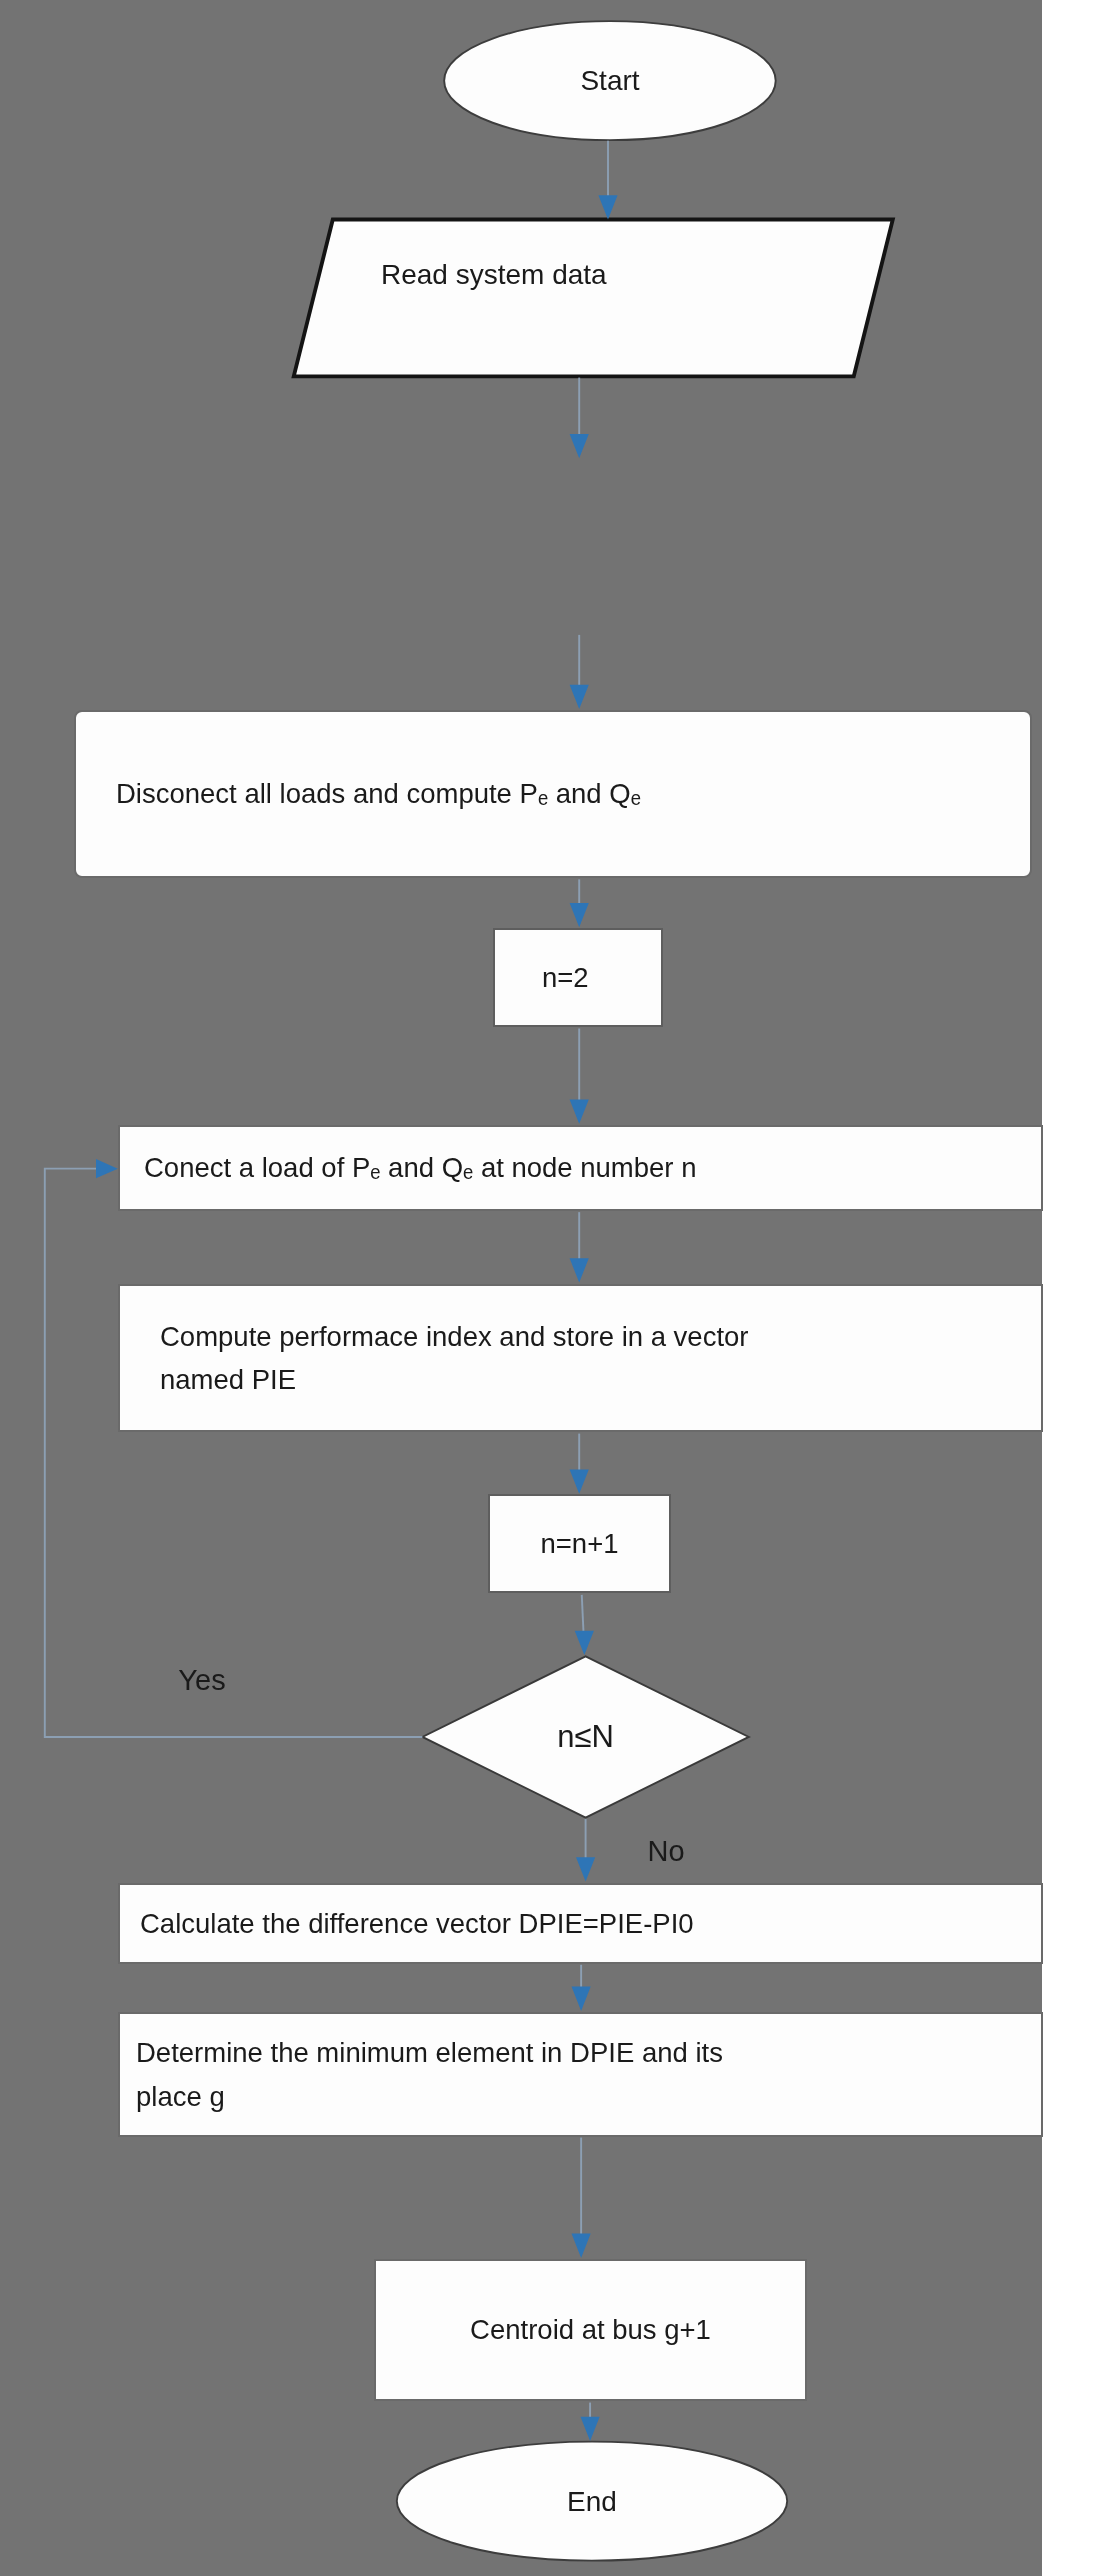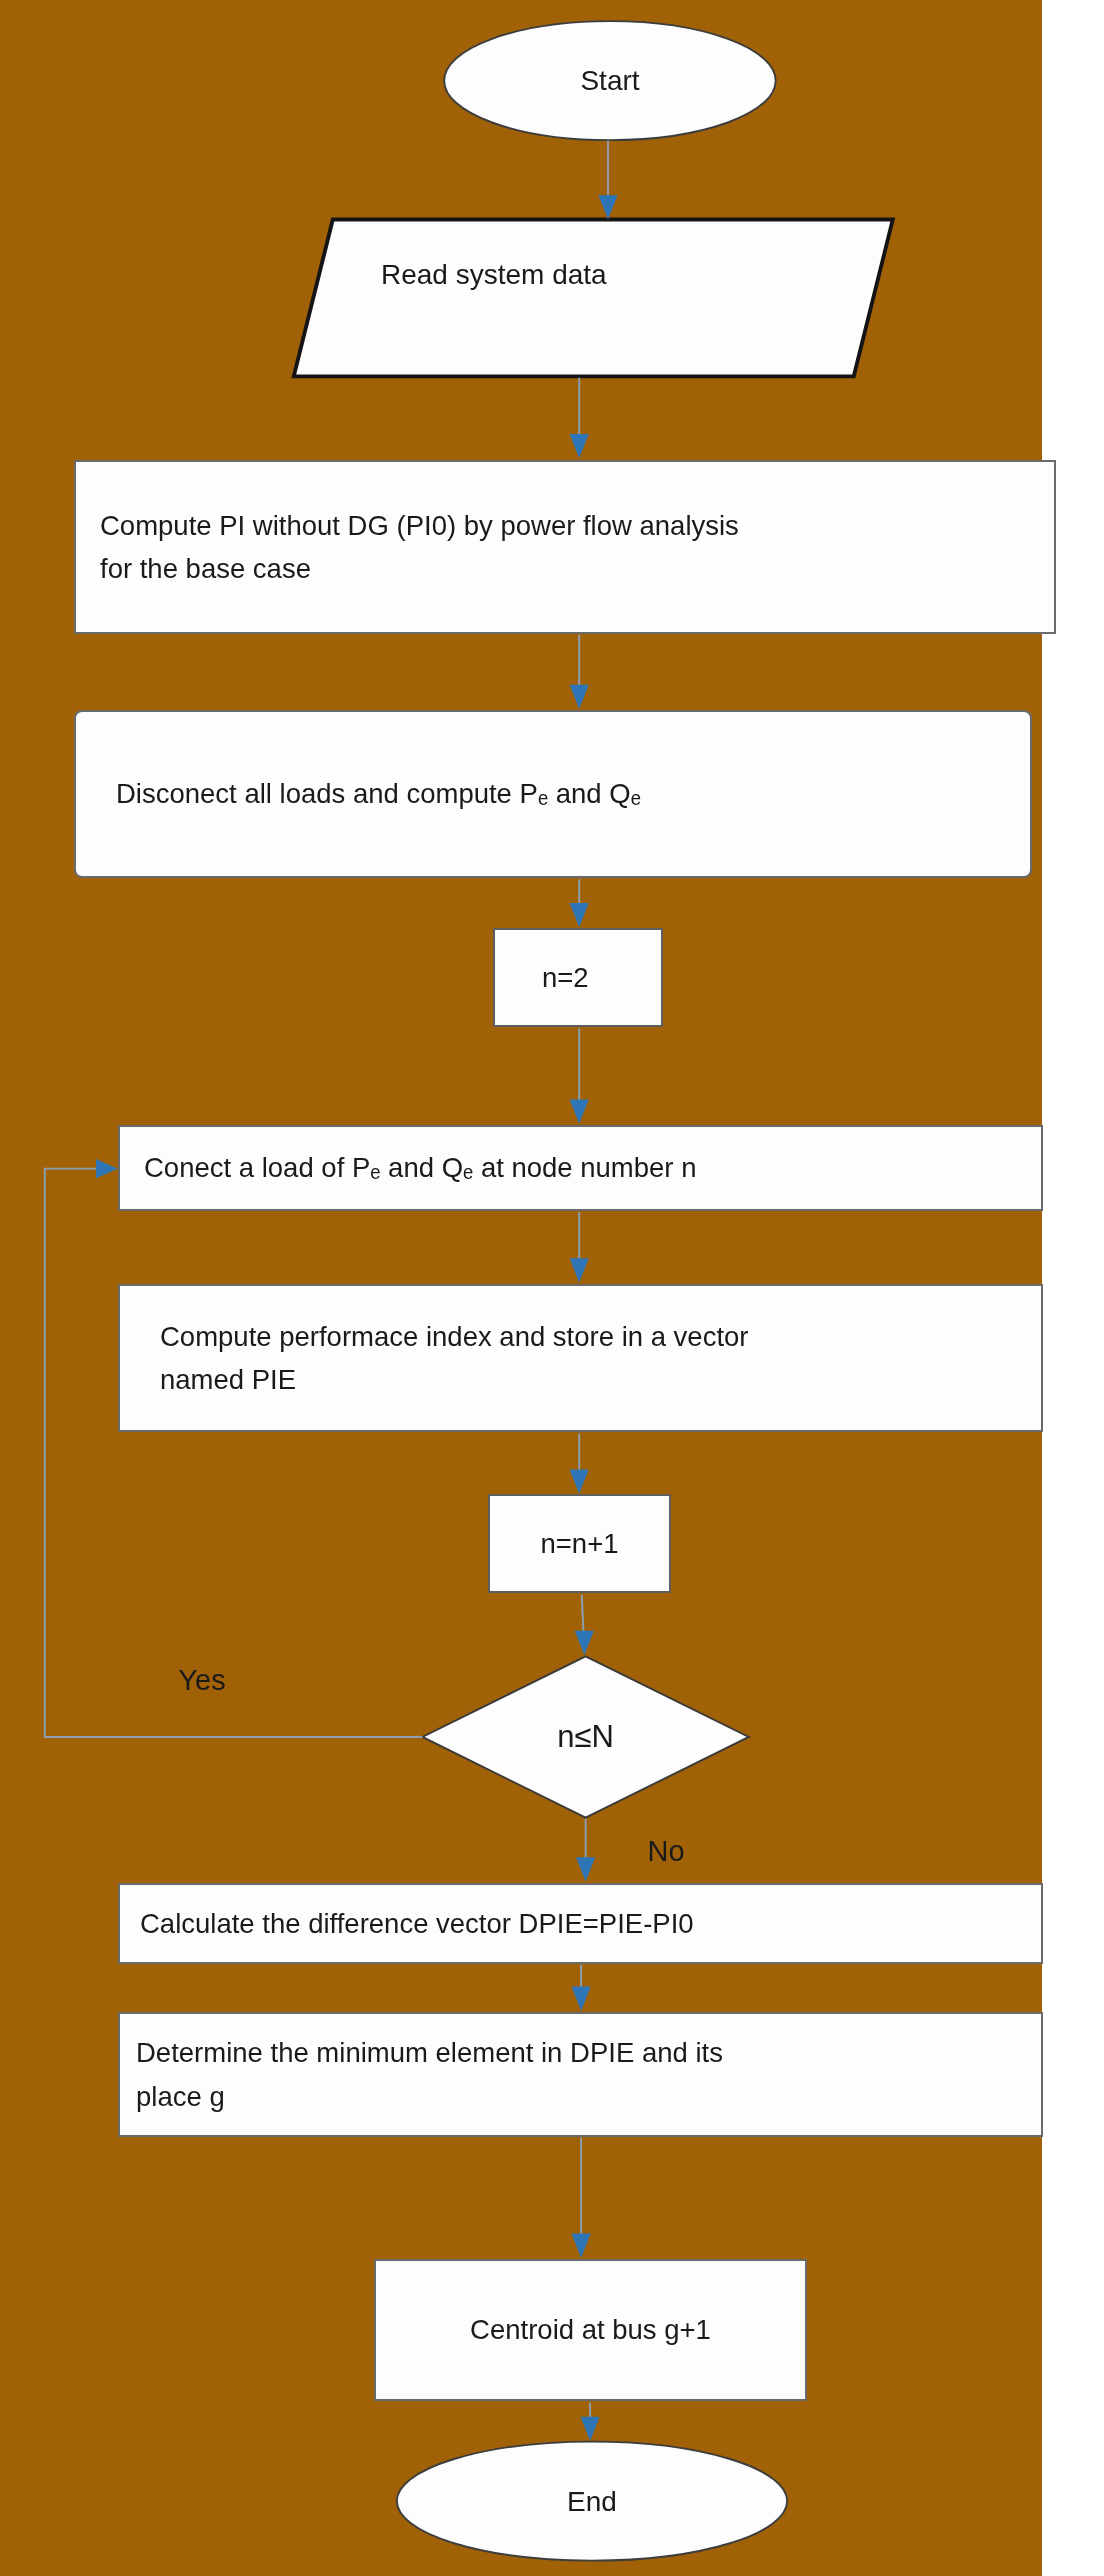--- a/index.html
+++ b/index.html
@@ -4,21 +4,21 @@
 <style>
   html, body {
     margin: 0;
     padding: 0;
     background: #ffffff;
   }
   #canvas {
     position: relative;
     width: 1042px;
     height: 2576px;
-    background: #a16207;
+    background: #737373;
     font-family: "Liberation Sans", "DejaVu Sans", sans-serif;
     color: #1a1a1a;
   }
   #wires {
     position: absolute;
     left: 0; top: 0;
     width: 1104px;
     height: 2576px;
   }
   .node {
@@ -89,24 +89,20 @@
       <path d="M 893 3490 L 923 3490 L 908 3528 Z"></path>
       <path d="M 907 3776 L 937 3776 L 922 3814 Z"></path>
       <path d="M 150 1811 L 150 1841 L 184 1826 Z"></path>
     </g>
   </svg>
 
   <div class="label centered" style="left:444px; top:21px; width:332px; height:120px;">Start</div>
 
   <div class="label" style="left:381px; top:220px; width:461px; height:109px;">Read system data</div>
 
-  <div class="node proc" style="left:74px; top:460px; width:982px; height:174px; padding-left:24px;">
-    <span>Compute PI without DG (PI0) by power flow analysis
-for the base case</span>
-  </div>
 
   <div class="node proc" style="left:74px; top:710px; width:958px; height:168px; padding-left:40px;border-radius:8px;">
     <span>Disconect all loads and compute Pₑ and Qₑ</span>
   </div>
 
   <div class="node proc small-box" style="left:493px; top:928px; width:170px; height:99px; padding-right:25.6px;text-align:center;">
     <span>n=2</span>
   </div>
 
   <div class="node proc" style="left:118px; top:1125px; width:925px; height:86px; padding-left:24px;">

